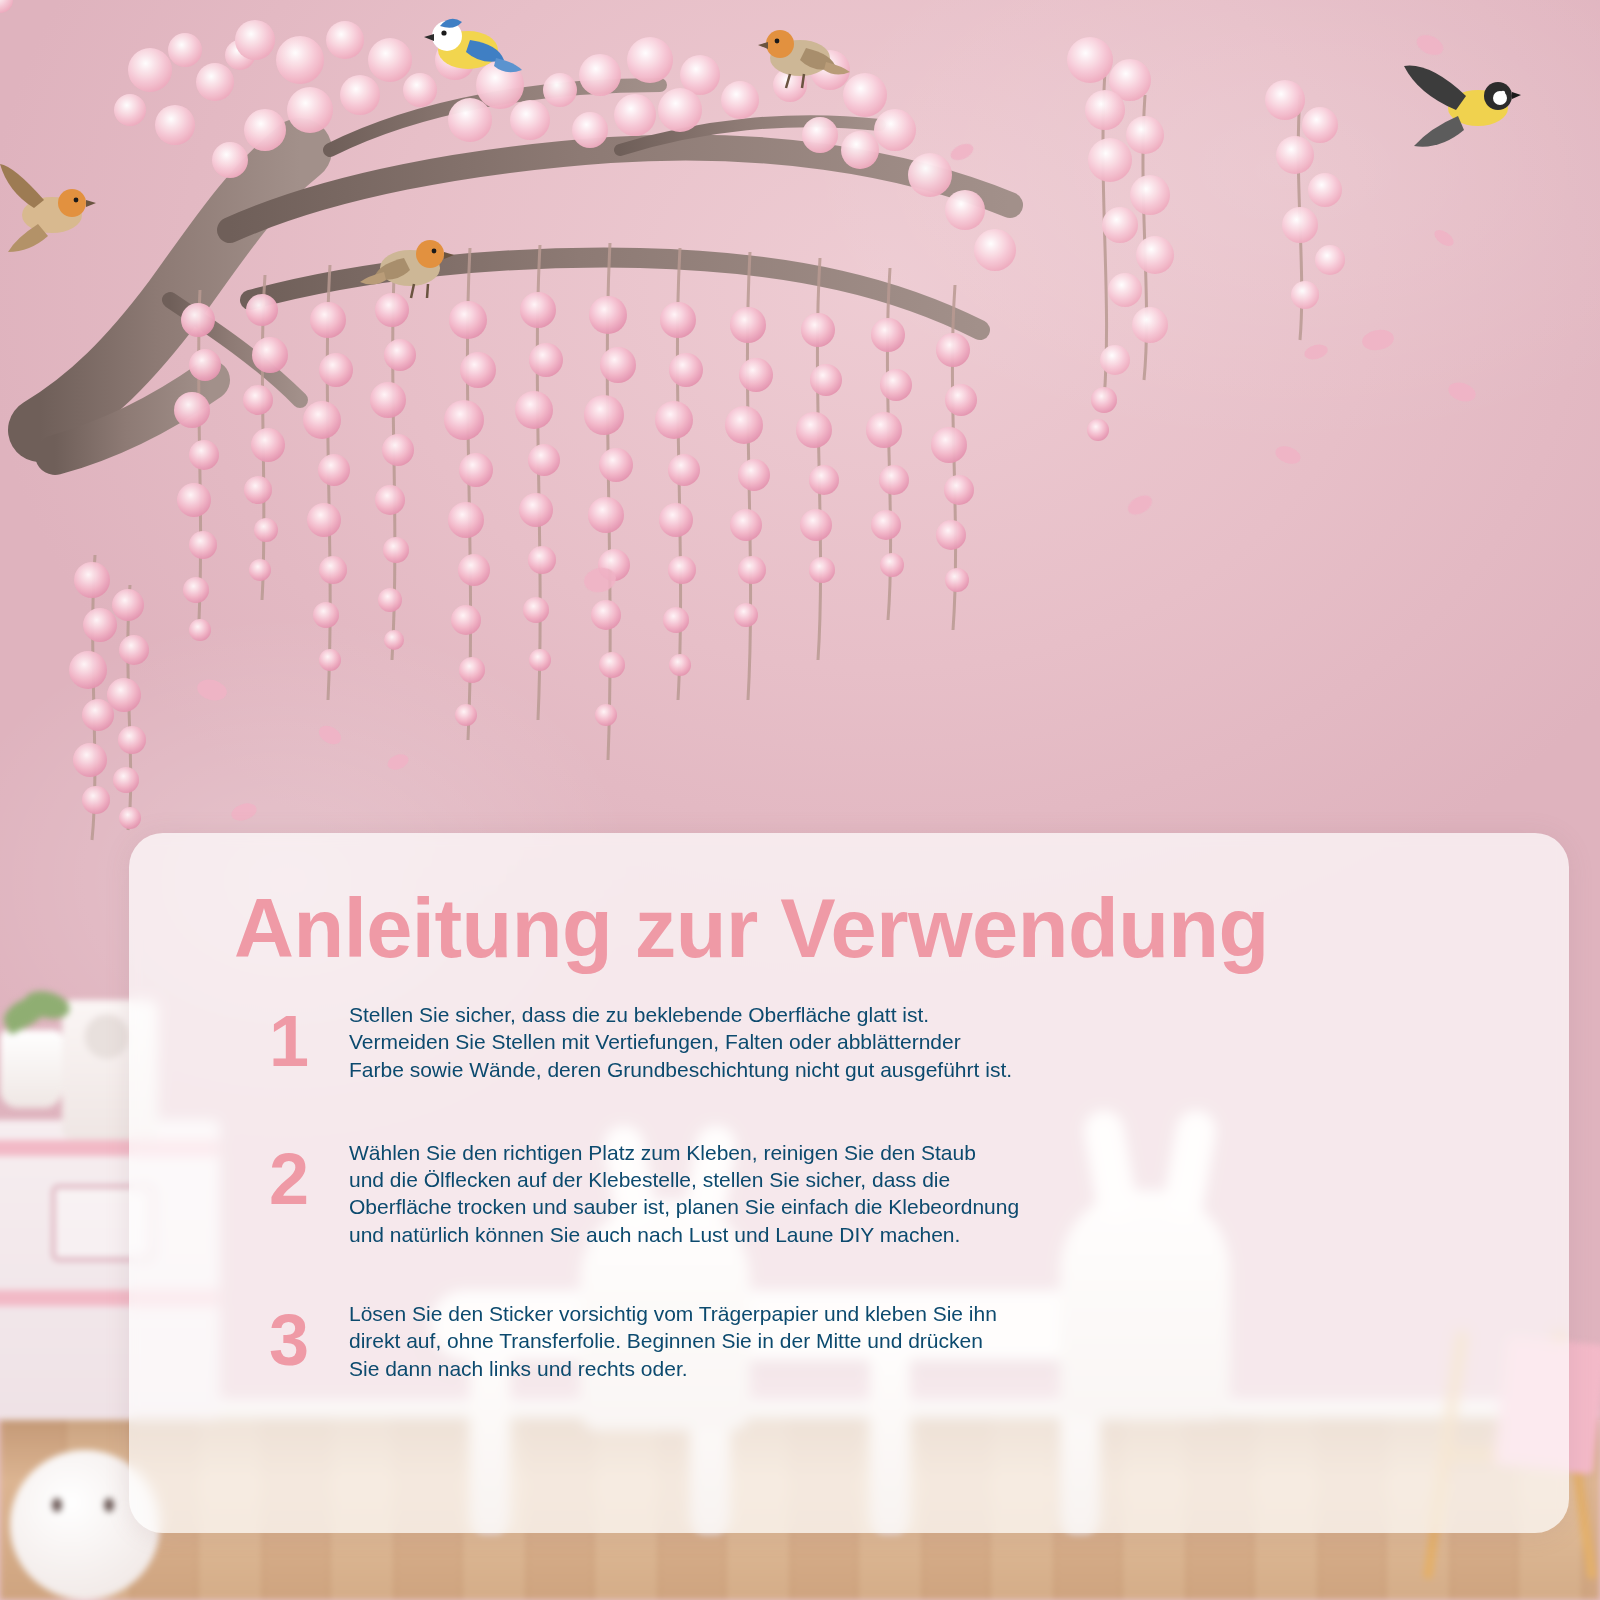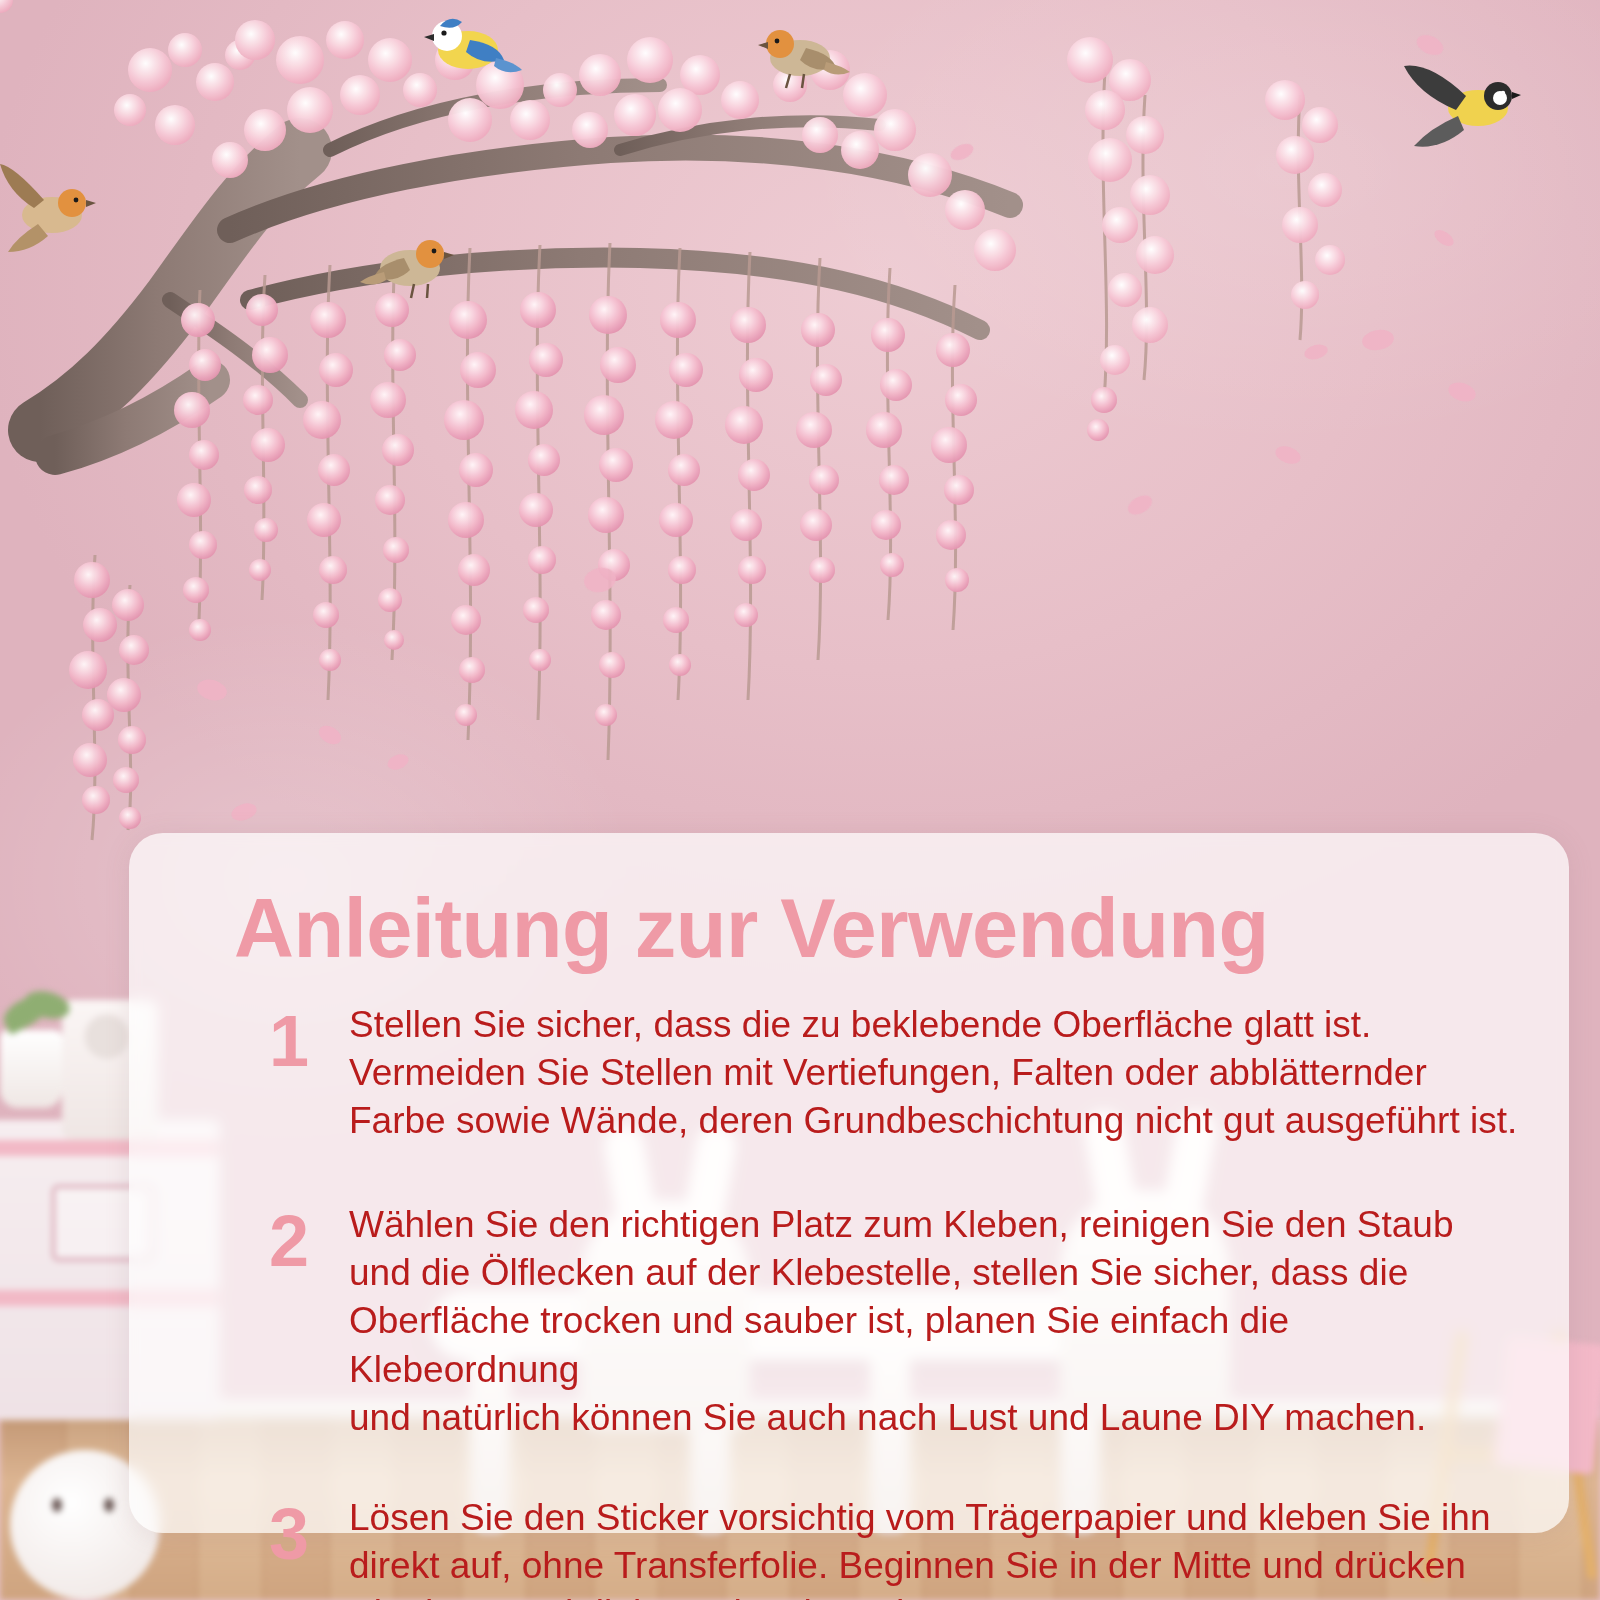--- a/index.html
+++ b/index.html
@@ -162,23 +162,23 @@
     flex: 0 0 120px;
     font-size: 72px;
     font-weight: bold;
     color: #ef9aa6;
     text-align: center;
     line-height: 0.95;
     padding-top: 6px;
   }
   .step-text {
     flex: 1;
-    font-size: 37px;
+    font-size: 21px;
     line-height: 1.30;
-    color: #b91c1c;
+    color: #0c4a6e;
     white-space: pre-line;
   }
   .step-1 { margin-bottom: 56px; }
   .step-2 { margin-bottom: 52px; }
 </style>
 </head>
 <body>
 
 <div id="stage">
 

